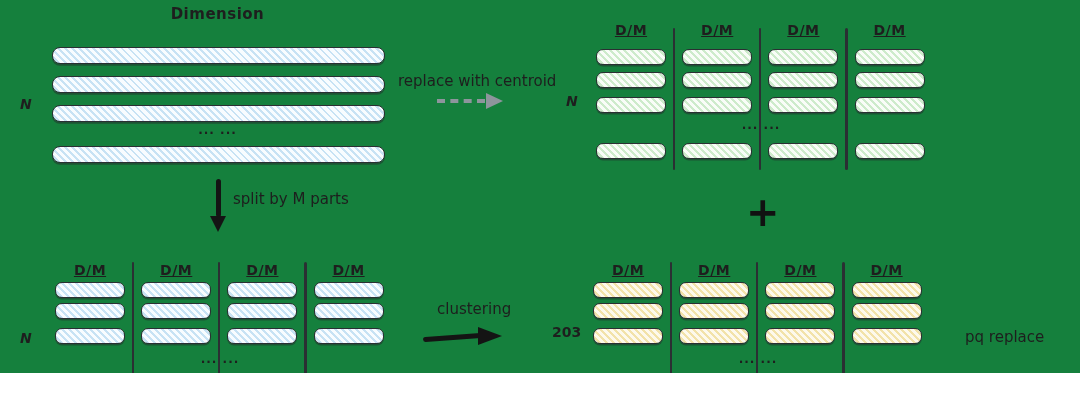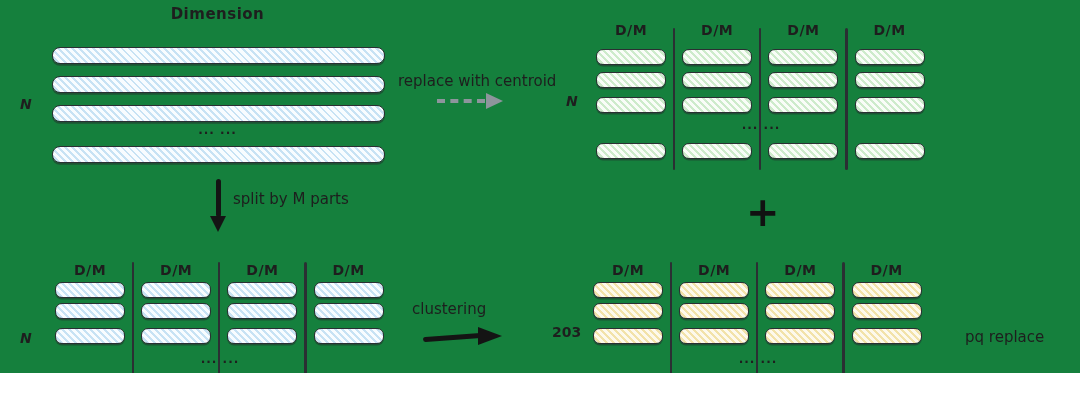--- a/index.html
+++ b/index.html
@@ -23,21 +23,21 @@
   .hatch-blue   { background:repeating-linear-gradient(45deg,#f8fcff 0 3px,#c7e2f4 3px 5px); }
   .hatch-green  { background:repeating-linear-gradient(45deg,#f9fdf8 0 3px,#cdebcb 3px 5px); }
   .hatch-yellow { background:repeating-linear-gradient(45deg,#fdf9ec 0 3px,#f2e2a9 3px 5px); }
 
   
   .cols { position:absolute; display:flex; align-items:flex-start;
     --hd:2px; --r1:29px; --r2:52px; --r3:77px; --r4:123px; --dots:98px; }
   .cols.b { --hd:12px; --r1:32px; --r2:53px; --r3:78px; --r4:125px; --dots:102px; }
   .pcol { position:relative; width:70px; height:162px; }
   .dm { position:absolute; top:var(--hd); left:0; right:0; text-align:center;
-    font-size:14px; font-weight:600; letter-spacing:.5px; }
+    font-size:14px; font-weight:600; letter-spacing:.5px;text-decoration:underline; }
   .r1{top:var(--r1)} .r2{top:var(--r2)} .r3{top:var(--r3)} .r4{top:var(--r4)}
   .vsep { width:2.2px; background:#2b2f33; border-radius:2px;
     height:142px; margin:8px 7px 0 7px; }
   .cols.b .vsep { height:150px; margin-top:12px; }
   .dots { font-size:12px; font-weight:700; letter-spacing:1px; color:#1e1e1e;
     white-space:pre; }
   .cols .dots { position:absolute; left:136px; width:58px; top:var(--dots);
     text-align:center; }
 
   
@@ -86,21 +86,21 @@
   <span class="nlab" style="left:20px;top:96px">N</span>
 
   <div class="abs split-line"></div>
   <div class="abs split-head"></div>
   <span class="lab" style="left:398px;top:72px">replace with centroid</span>
 
   <span class="lab" style="left:233px;top:190px">split by M parts</span>
   <div class="abs centroid-dash"></div>
   <div class="abs centroid-head"></div>
 
-  <span class="lab" style="left:412px;top:300px">clustering</span>
+  <span class="lab" style="left:437px;top:300px">clustering</span>
   <div class="abs cluster-line"></div>
   <div class="abs cluster-head"></div>
 
   <span class="plus">+</span>
 
   <span class="nlab" style="left:566px;top:93px">N</span>
   <div class="cols" style="left:596px;top:20px">
     <div class="pcol">
       <div class="dm">D/M</div>
       <div class="pbar hatch-green r1"></div>

